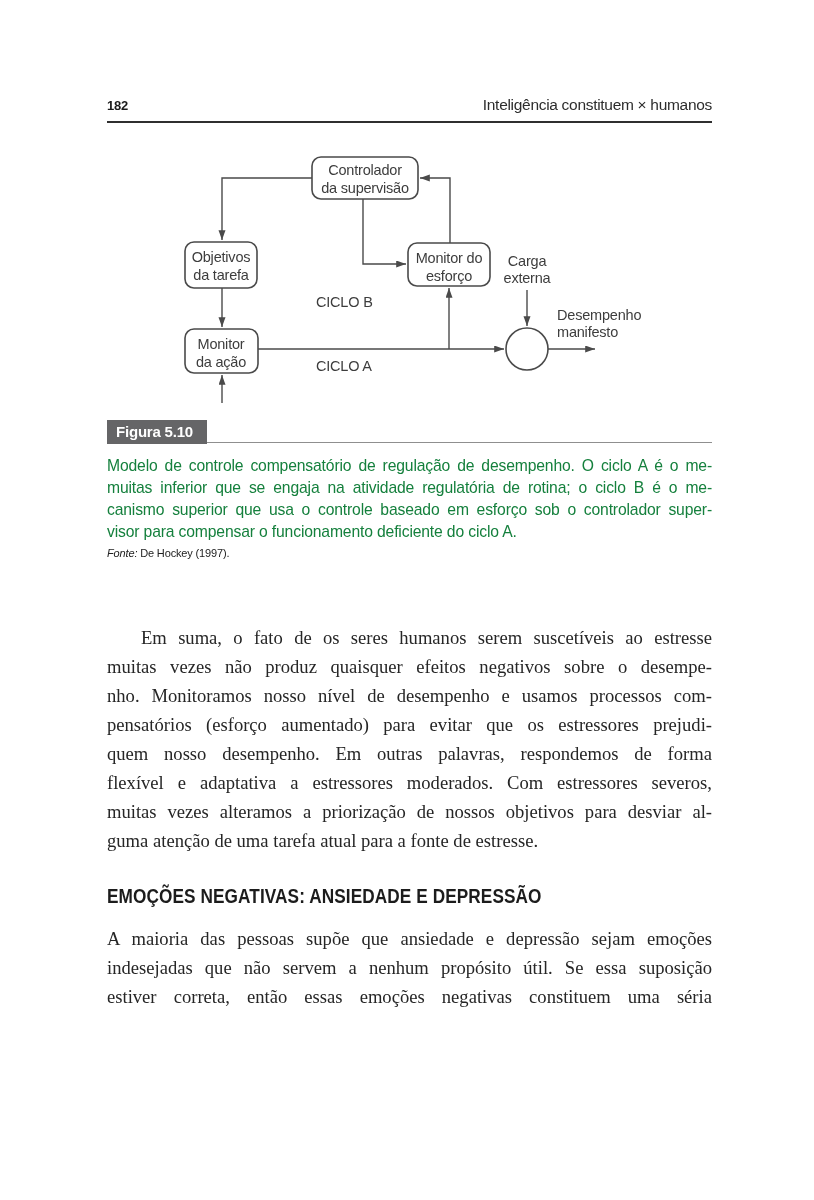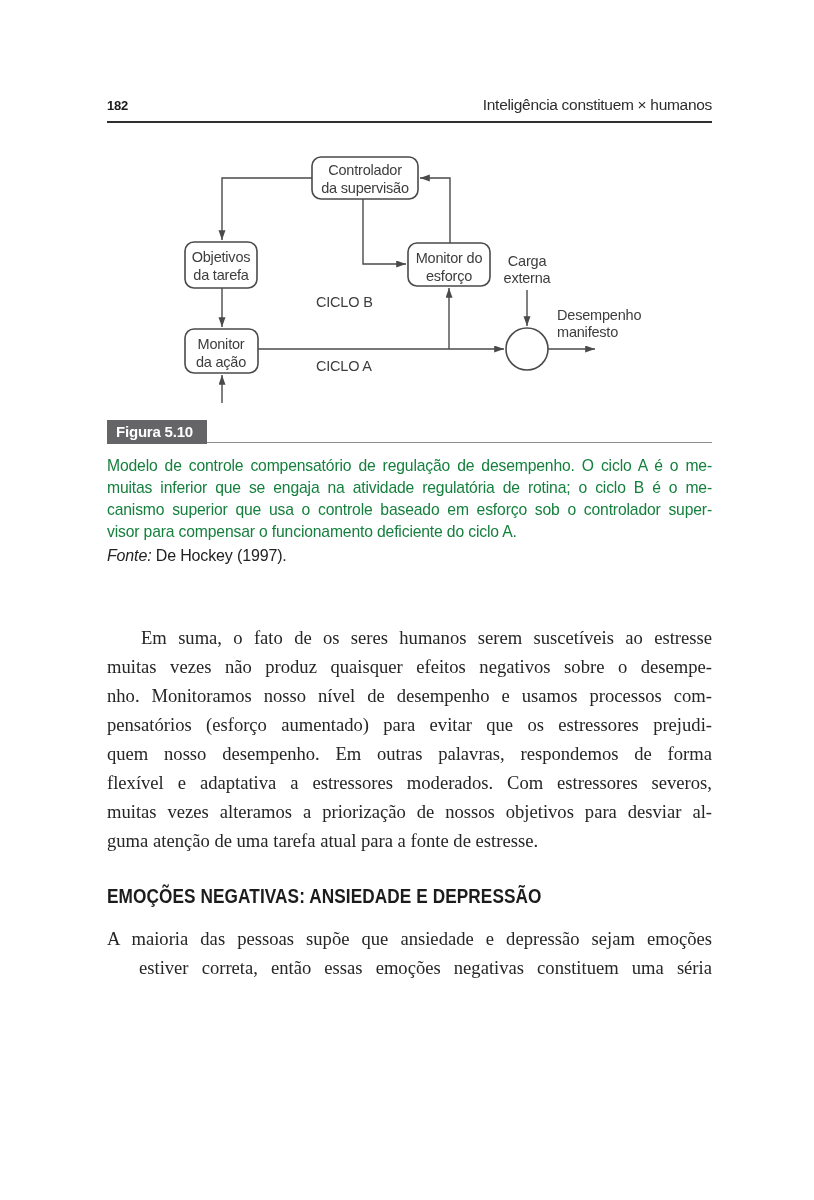--- a/index.html
+++ b/index.html
@@ -30,32 +30,32 @@
   .figure-block { position:absolute; left:107px; top:420px; width:605px; }
   .fig-label-row { display:flex; align-items:stretch; }
   .fig-badge {
     background:#656567; color:#ffffff; font-weight:700; font-size:15px;
     letter-spacing:-0.2px; padding:3px 14px 4px 9px;
   }
   .fig-rule { flex:1; align-self:flex-end; border-bottom:1.5px solid #8f8f8f; margin-bottom:1px; }
   .caption { margin-top:11px; font-size:15.7px; line-height:22px; color:#15803d; letter-spacing:-0.15px; }
   .cap-line { text-align:justify; text-align-last:justify; }
   .cap-line.last { text-align-last:left; }
-  .fonte { margin-top:4px; font-size:16px; color:#222222; letter-spacing:-0.15px; }
+  .fonte { margin-top:4px; font-size:11px; color:#222222; letter-spacing:-0.15px; }
   .fonte em { font-style:italic; }
   
   .body-text {
     position:absolute; left:107px; top:623px; width:605px;
     font-family:"Liberation Serif", serif;
     font-size:18.6px; line-height:29px; color:#262626;
   }
   .b-line { text-align:justify; text-align-last:justify; }
   .b-line.last { text-align-last:left; }
   .para.indent-first .b-line:first-child { text-indent:34px; }
-  .para.justify-all .b-line.last { text-align-last:justify;margin-left:32px; }
+  .para.justify-all .b-line.last { text-align-last:justify; }
   .section-heading {
     margin:28px 0 15px 0;
     font-family:"Liberation Sans", sans-serif;
     font-weight:700; font-size:20.5px; line-height:26px; color:#1c1c1c;
     letter-spacing:0.1px; white-space:nowrap;
     transform:scaleX(0.84); transform-origin:left center;
   }
 </style>
 </head>
 <body>
@@ -134,17 +134,18 @@
         <div class="b-line">nho. Monitoramos nosso nível de desempenho e usamos processos com-</div>
         <div class="b-line">pensatórios (esforço aumentado) para evitar que os estressores prejudi-</div>
         <div class="b-line">quem nosso desempenho. Em outras palavras, respondemos de forma</div>
         <div class="b-line">flexível e adaptativa a estressores moderados. Com estressores severos,</div>
         <div class="b-line">muitas vezes alteramos a priorização de nossos objetivos para desviar al-</div>
         <div class="b-line last">guma atenção de uma tarefa atual para a fonte de estresse.</div>
       </div>
     <div class="section-heading">EMOÇÕES NEGATIVAS: ANSIEDADE E DEPRESSÃO</div>
     <div class="para justify-all">
         <div class="b-line">A maioria das pessoas supõe que ansiedade e depressão sejam emoções</div>
+        <div class="b-line">indesejadas que não servem a nenhum propósito útil. Se essa suposição</div>
         <div class="b-line last">estiver correta, então essas emoções negativas constituem uma séria</div>
       </div>
   </div>
 
 </div>
 
 </body></html>

